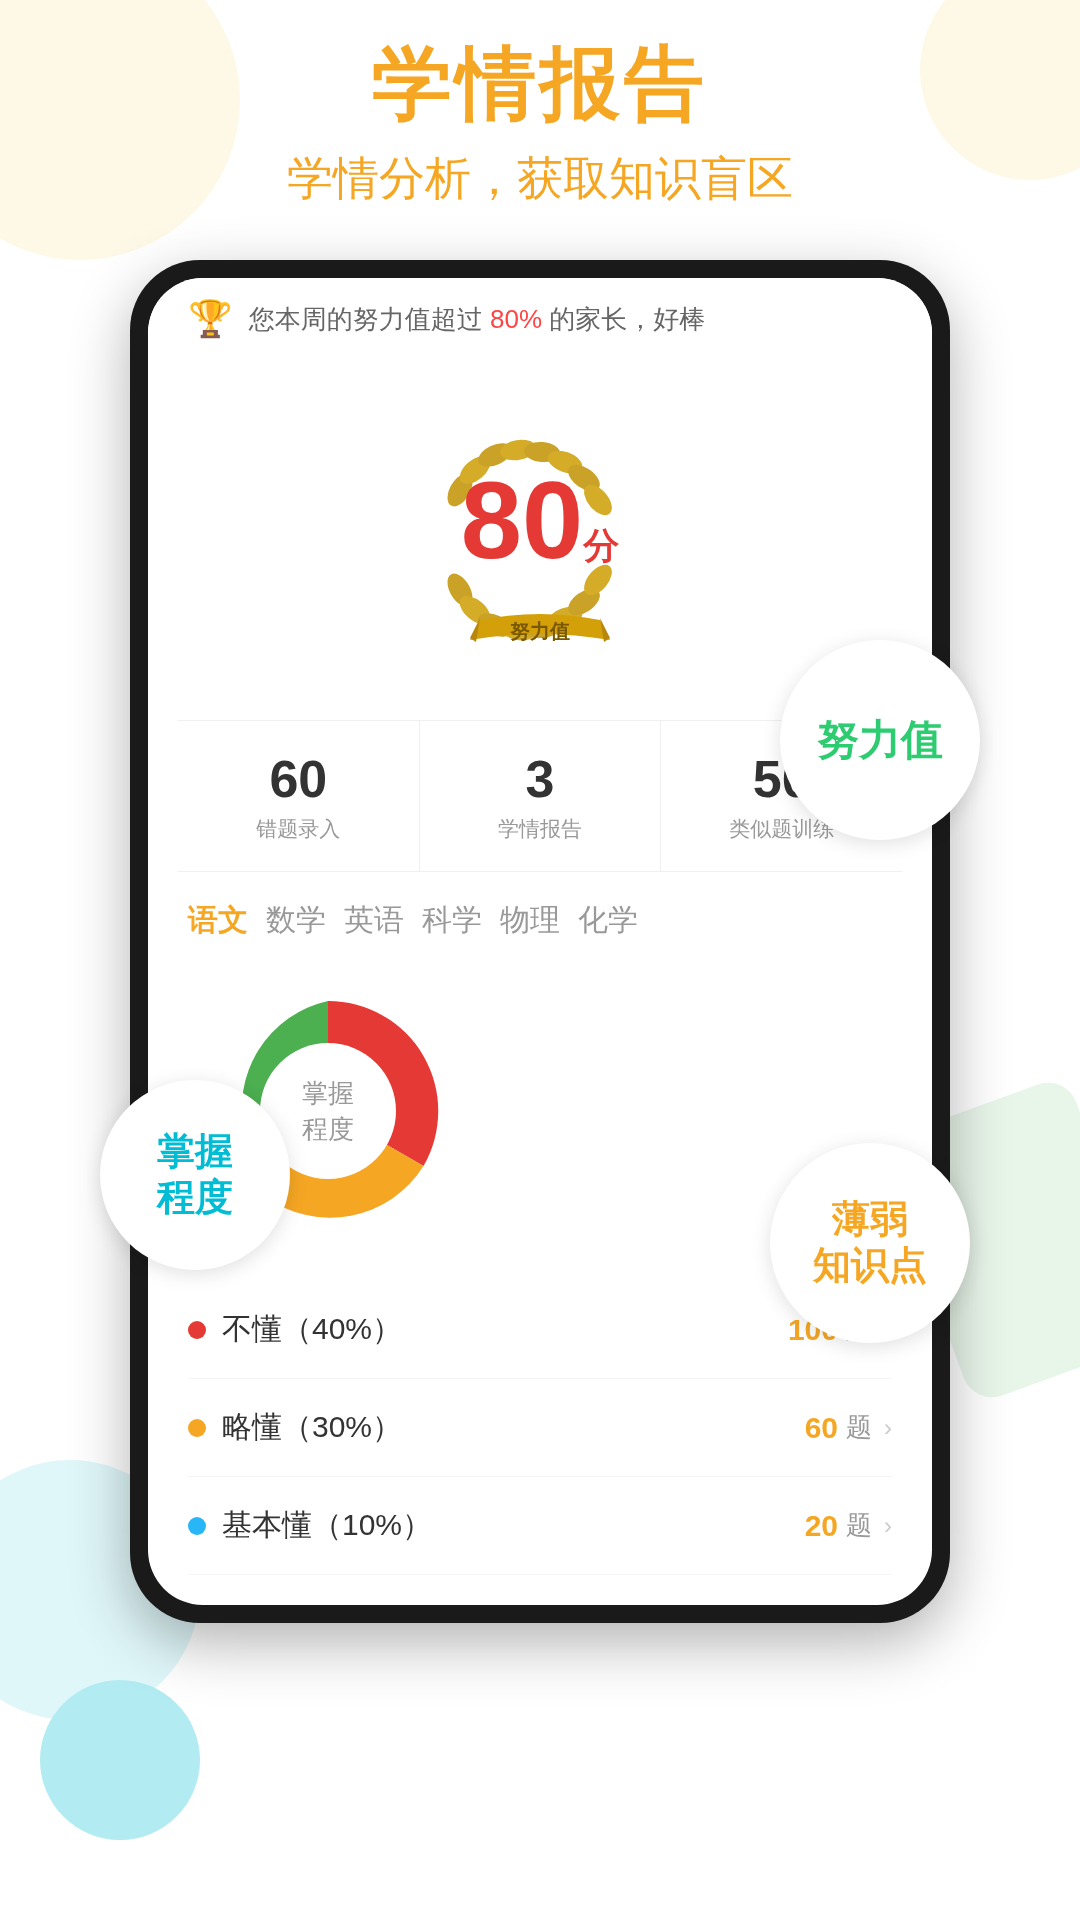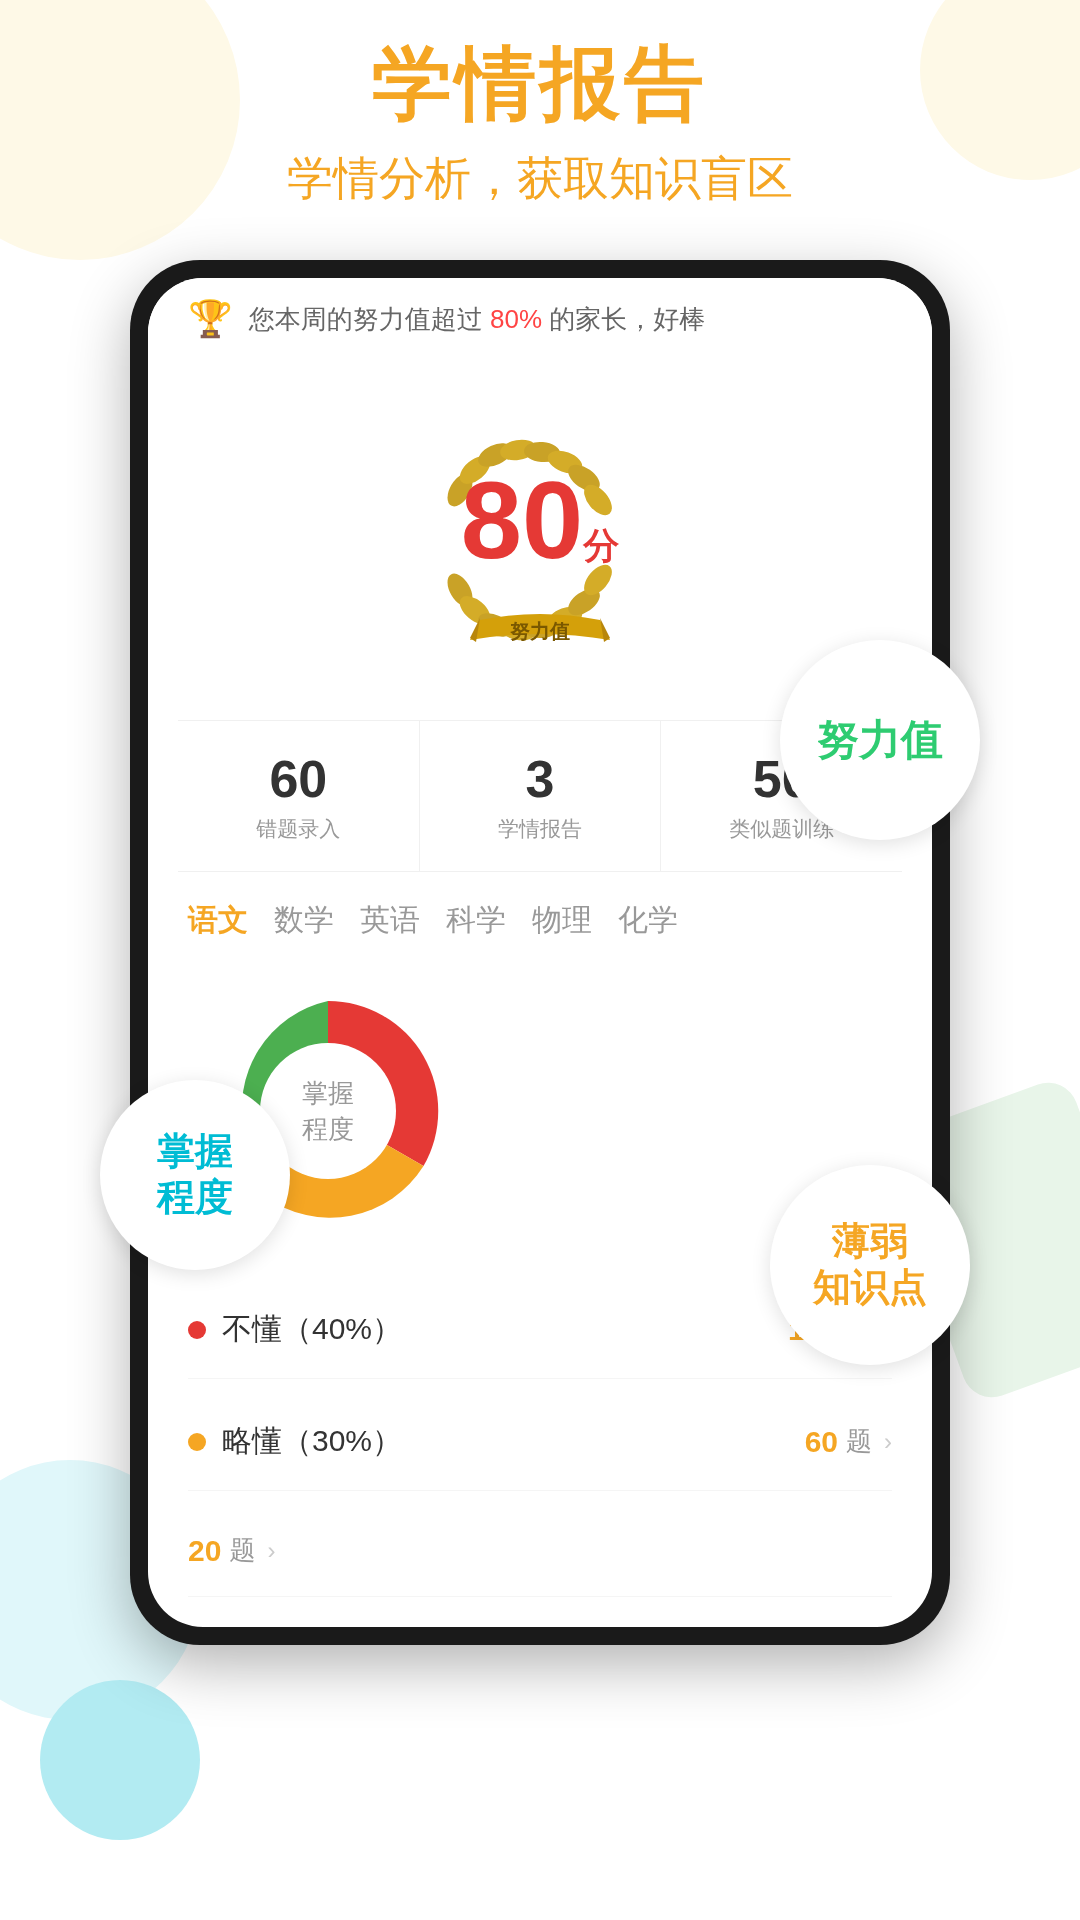--- a/index.html
+++ b/index.html
@@ -194,21 +194,21 @@
       font-size: 21px;
       color: #999;
       margin-top: 6px;
       display: block;
     }
 
     
     .subject-tabs {
       display: flex;
       padding: 28px 40px 10px;
-      gap: 26px;
+      gap: 18px;
       align-items: center;
     }
     .subject-tab {
       font-size: 30px;
       color: #999;
       cursor: pointer;
     }
     .subject-tab.active {
       color: #f5a623;
       font-weight: bold;
@@ -236,21 +236,21 @@
       font-size: 26px;
       color: #999;
       line-height: 1.4;
     }
 
     
     .legend-section {
       padding: 0 40px 30px;
       display: flex;
       flex-direction: column;
-      gap: 14px;
+      gap: 0;
     }
     .legend-item {
       display: flex;
       align-items: center;
       justify-content: space-between;
       padding: 28px 0;
       border-bottom: 1px solid #f5f5f5;
     }
     .legend-left {
       display: flex;
@@ -468,20 +468,24 @@
             <div class="legend-dot" style="background:#f5a623;"></div>
             <span class="legend-text">略懂（30%）</span>
           </div>
           <div class="legend-right">
             <span class="legend-count" style="color:#f5a623;">60</span>
             <span class="legend-unit">题</span>
             <span class="legend-arrow">›</span>
           </div>
         </div>
         <div class="legend-item">
+          <div class="legend-left">
+            <div class="legend-dot" style="background:#29b6f6;"></div>
+            <span class="legend-text">基本懂（10%）</span>
+          </div>
           <div class="legend-right">
             <span class="legend-count" style="color:#f5a623;">20</span>
             <span class="legend-unit">题</span>
             <span class="legend-arrow">›</span>
           </div>
         </div>
       </div>
 
     </div>
   </div>

